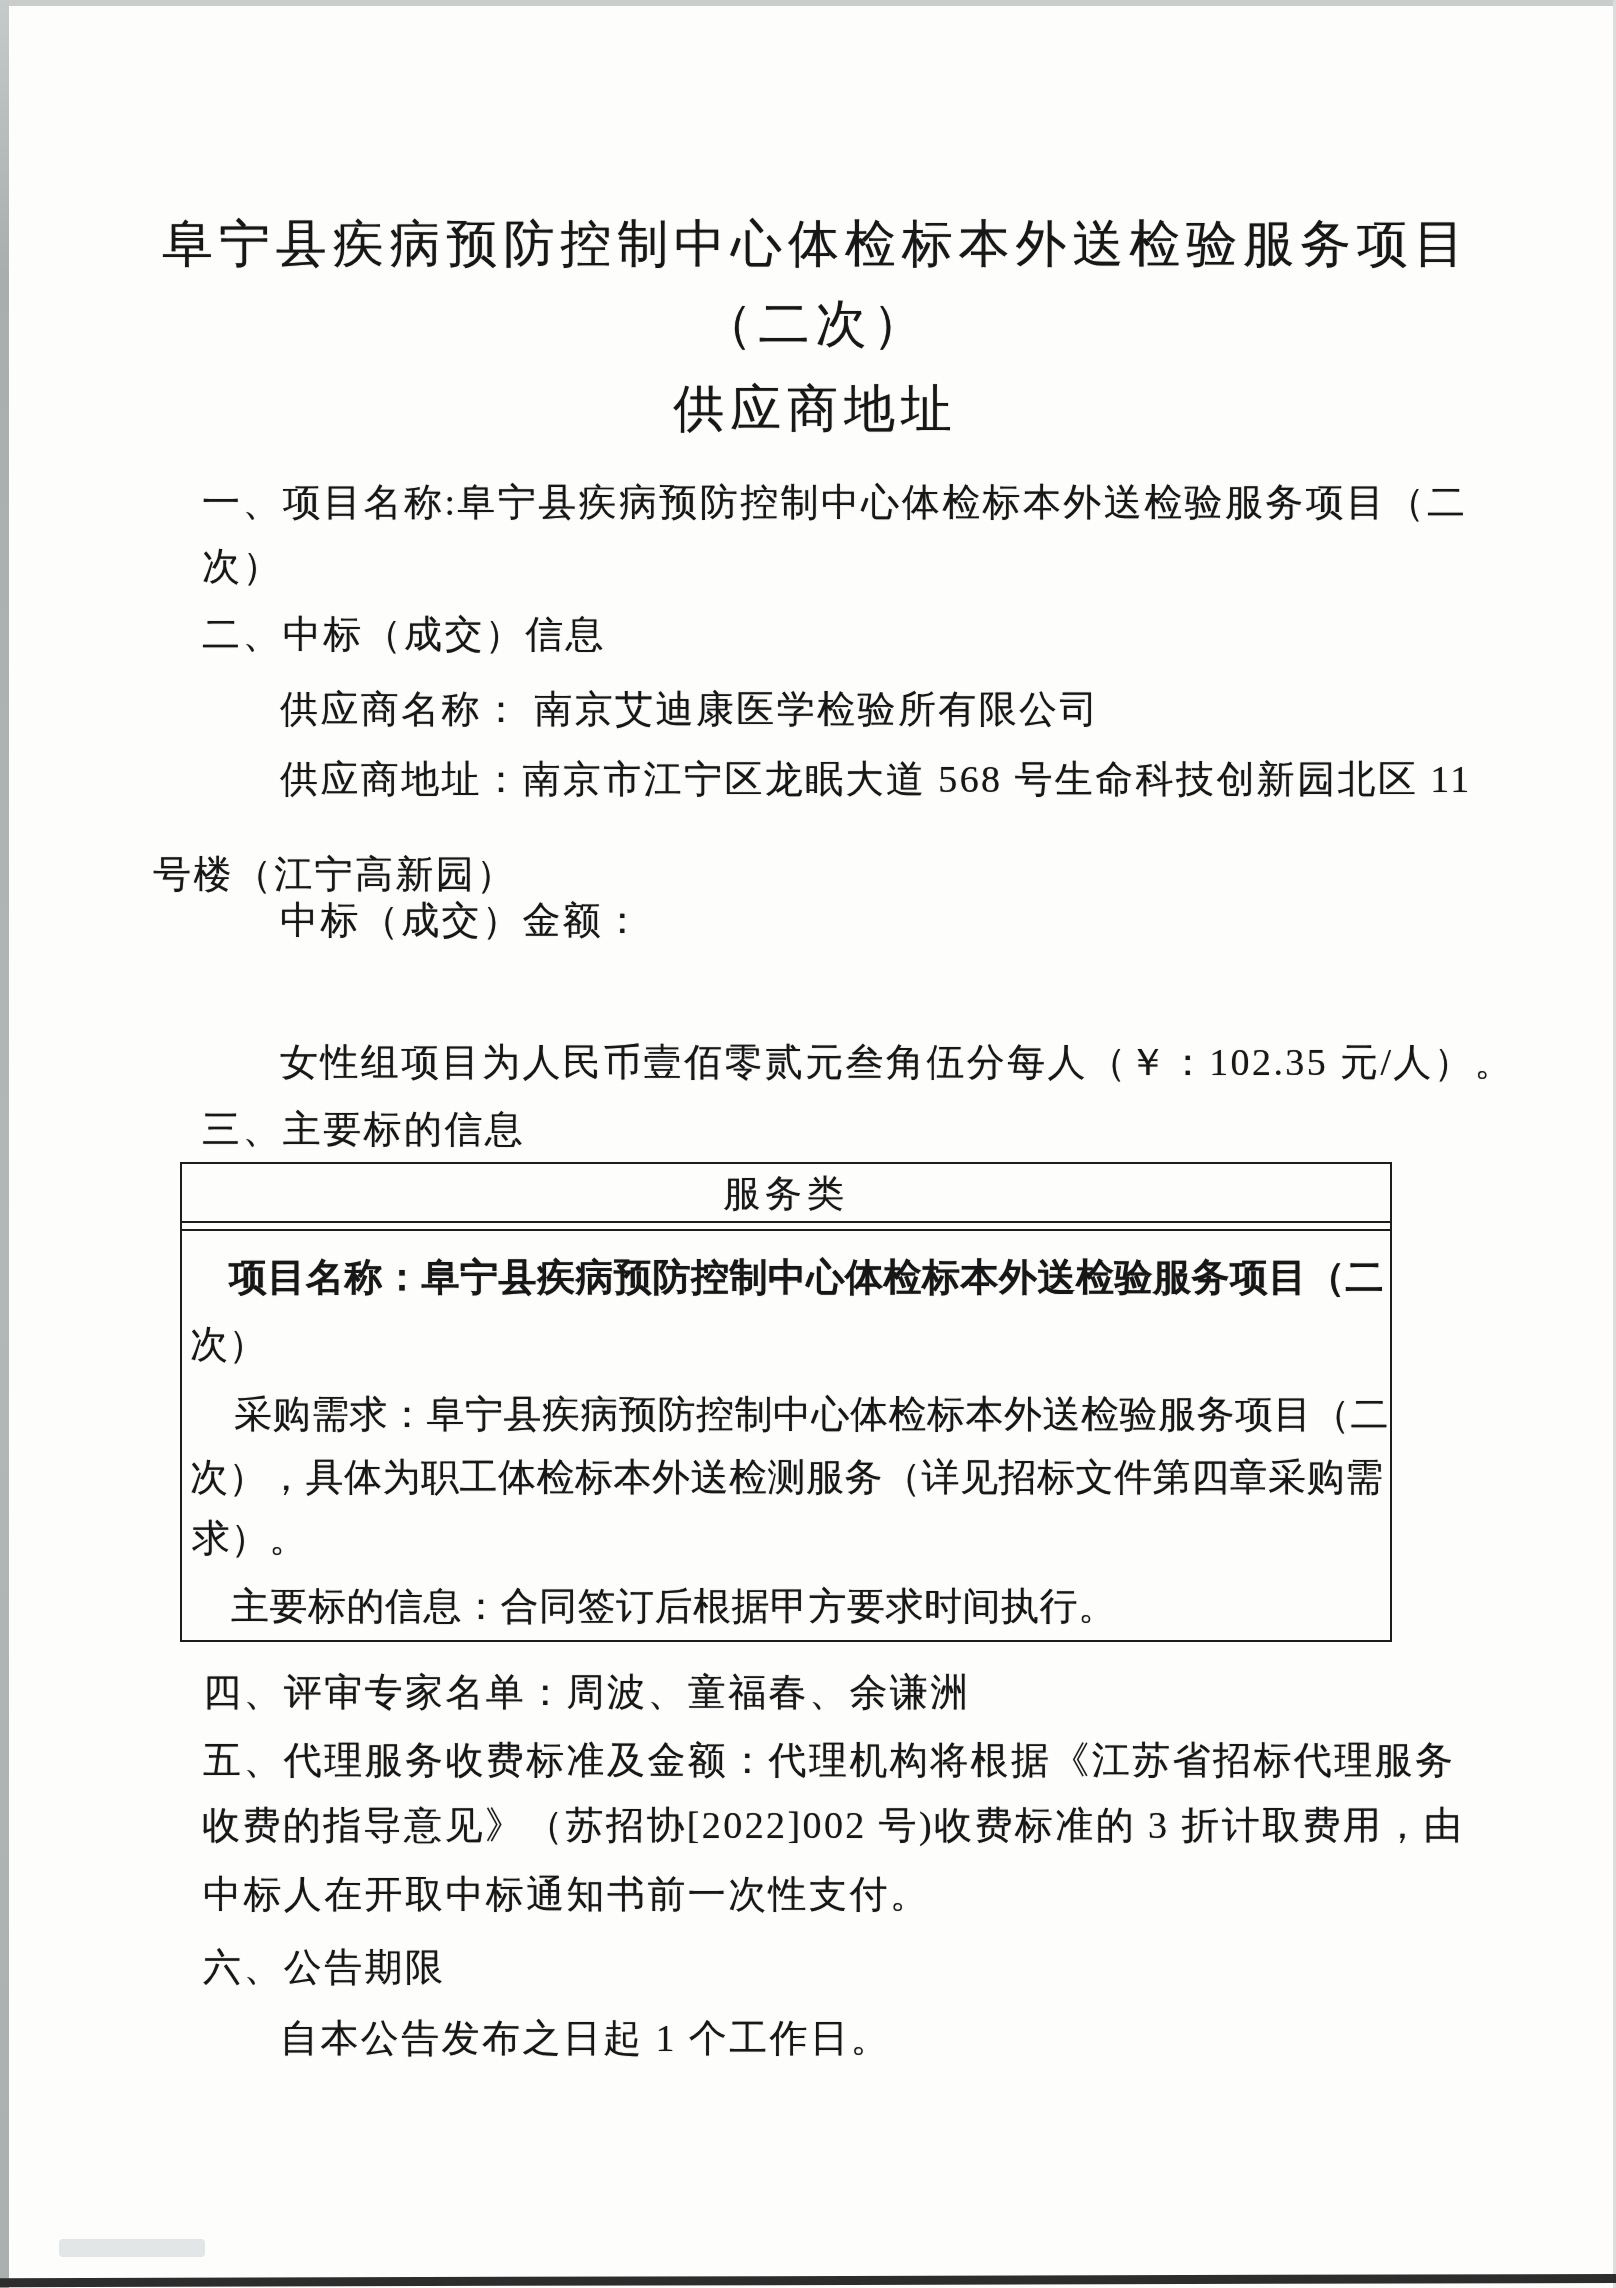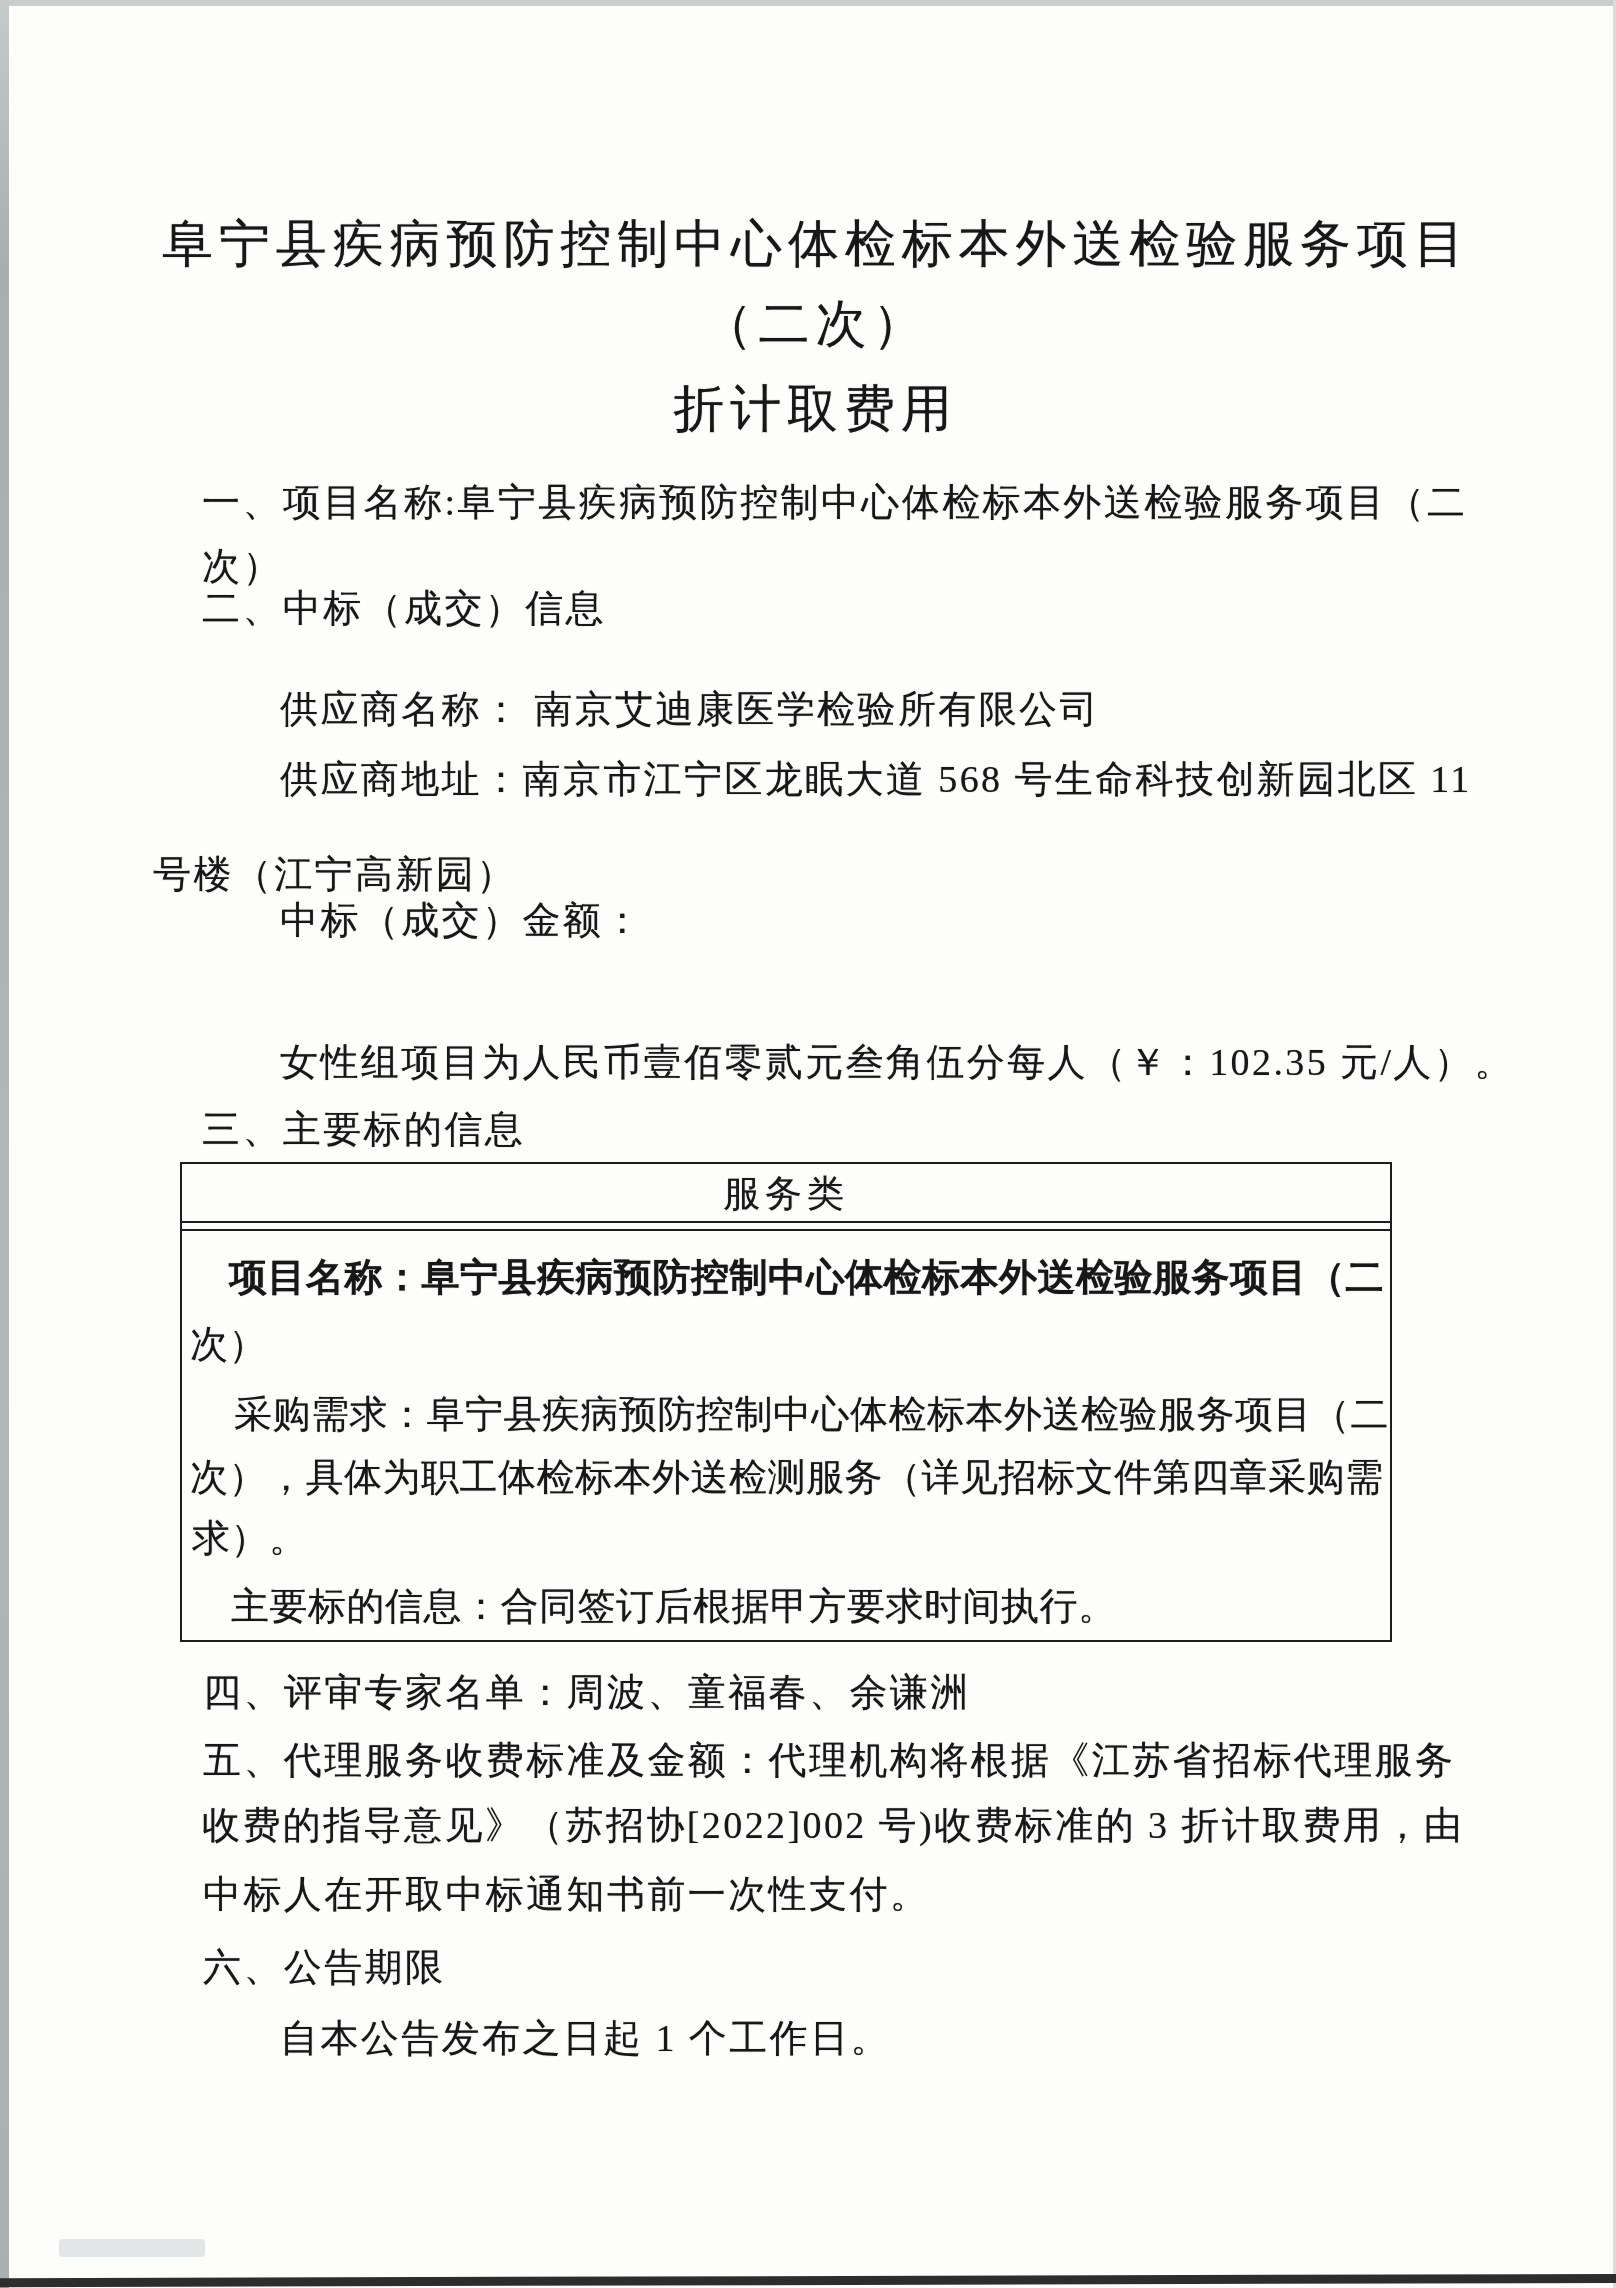--- a/index.html
+++ b/index.html
@@ -58,25 +58,25 @@
 <div class="page">
 
   <div class="edge-top"></div>
   <div class="edge-left"></div>
   <div class="edge-right"></div>
   <div class="smudge"></div>
   <div class="edge-bottom"></div>
 
   <div class="title t1">阜宁县疾病预防控制中心体检标本外送检验服务项目</div>
   <div class="title t2">（二次）</div>
-  <div class="title t3">折计取费用</div>
+  <div class="title t3">供应商地址</div>
 
   <div class="bl" style="left:202px; top:478px;">一、项目名称:阜宁县疾病预防控制中心体检标本外送检验服务项目（二</div>
   <div class="bl" style="left:202px; top:542px;">次）</div>
-  <div class="bl" style="left:202px; top:584px;">二、中标（成交）信息</div>
+  <div class="bl" style="left:202px; top:610px;">二、中标（成交）信息</div>
   <div class="bl" style="left:280px; top:685px;">供应商名称： 南京艾迪康医学检验所有限公司</div>
   <div class="bl" style="left:280px; top:755px;">供应商地址：南京市江宁区龙眠大道 568 号生命科技创新园北区 11</div>
   <div class="bl" style="left:153px; top:822px;margin-top:28px;">号楼（江宁高新园）</div>
   <div class="bl" style="left:280px; top:896px;">中标（成交）金额：</div>
   <div class="bl" style="left:280px; top:1038px;">女性组项目为人民币壹佰零贰元叁角伍分每人（￥：102.35 元/人）。</div>
   <div class="bl" style="left:202px; top:1105px;text-align:center;">三、主要标的信息</div>
 
   <div class="tbl">
     <div class="th">服务类</div>
     <div class="hline hl1"></div>

